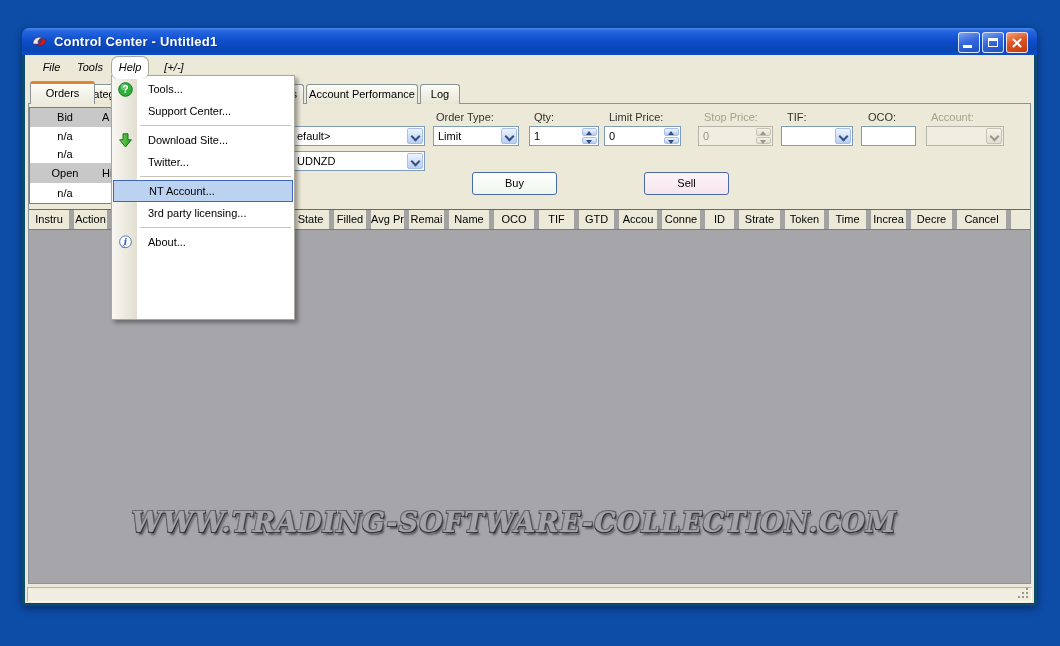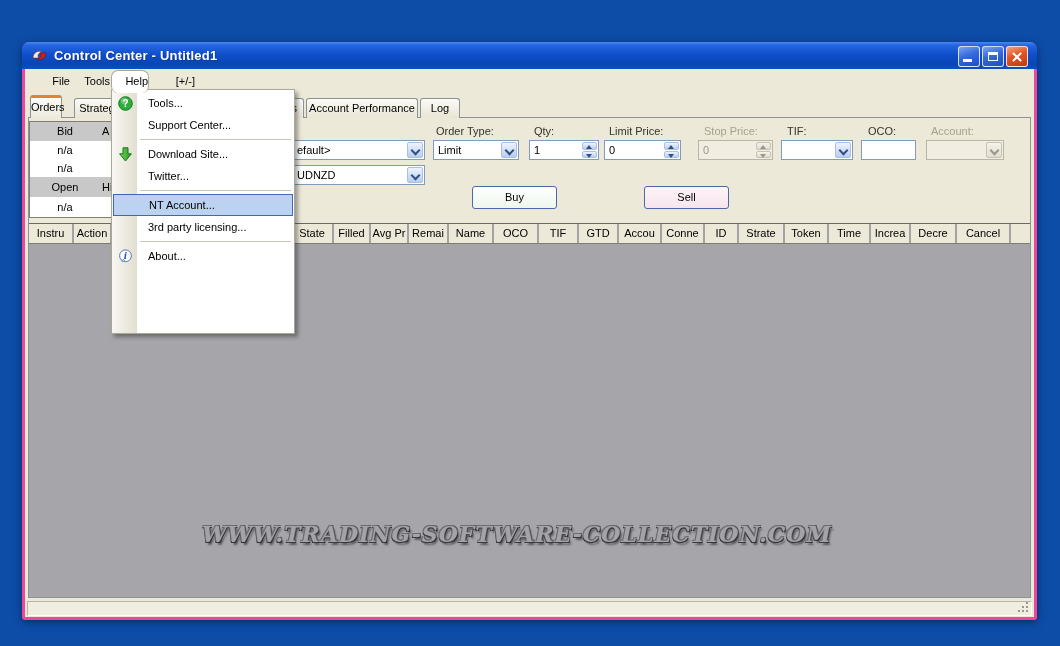--- a/index.html
+++ b/index.html
@@ -2,43 +2,43 @@
 <html><head>
 <meta charset="utf-8">
 <style>
   * { margin:0; padding:0; box-sizing:border-box; }
   html,body { width:1060px; height:646px; overflow:hidden; }
   body { font-family:"Liberation Sans", sans-serif; font-size:11px; color:#000; }
 
   .desktop { position:relative; width:1060px; height:646px; background:#0d4da8; overflow:hidden; }
 
   
-  .window { position:absolute; left:22px; top:42px; width:1015px; height:578px;
-            border-radius:8px 8px 3px 3px; background:#ec4899;
+  .window { position:absolute; left:22px; top:28px; width:1015px; height:578px;
+            border-radius:8px 8px 3px 3px; background:#0c4a6e;
             box-shadow:0 2px 8px rgba(0,0,20,.45);padding-left:36px; }
   .titlebar { position:absolute; left:0; right:0; top:0; height:27px; border-radius:7px 7px 0 0;
               background:linear-gradient(180deg,#4c86f0 0%,#2465e0 12%,#0f4ecb 48%,#0845b4 82%,#0d50c4 100%); }
   .appicon { position:absolute; left:9px; top:5px; width:17px; height:17px; }
   .title-text { position:absolute; left:32px; top:6px; font-size:13px; font-weight:bold; color:#fff;
                 text-shadow:1px 1px 1px #123a94; letter-spacing:.2px; }
   .win-btns { position:absolute; top:4px; right:9px; display:flex; gap:2px; }
   .win-btn { position:relative; width:22px; height:21px; border-radius:3px; border:1px solid rgba(255,255,255,.8);
              background:linear-gradient(160deg,#7aa4f4 0%,#3569dc 45%,#1d4fc0 100%); }
   .win-btn.close { background:linear-gradient(160deg,#f4a276 0%,#de5526 45%,#c03a10 100%); }
   .g-min { position:absolute; left:4px; bottom:4px; width:9px; height:3px; background:#fff; }
   .g-max { position:absolute; left:5px; top:5px; width:10px; height:9px; border:1px solid #fff; border-top-width:3px; }
   .g-close::before,.g-close::after { content:""; position:absolute; left:4px; top:9px; width:12px; height:2px;
              background:#fff; border-radius:1px; }
   .g-close::before { transform:rotate(45deg); } .g-close::after { transform:rotate(-45deg); }
 
   .client { position:absolute; left:3px; right:3px; top:27px; bottom:3px; background:#ece9d8; }
 
   
   .menubar { position:absolute; left:0; right:0; top:0; height:24px; }
-  .mb-item { position:absolute; top:2px; height:20px; line-height:20px; text-align:right; cursor:default; }
+  .mb-item { position:absolute; top:2px; height:20px; line-height:20px; text-align:center; cursor:default;font-style:italic; }
   .mb-item:nth-child(1) { left:8px;  width:37px; }
   .mb-item:nth-child(2) { left:45px; width:40px; }
   .mb-item:nth-child(3) { left:86px; width:38px;border-radius:7px; }
   .mb-item:nth-child(4) { left:128px;width:42px; }
   .mb-item.open { top:1px; height:23px; line-height:21px; background:#fff;
                   border:1px solid #aca899; border-bottom:none; z-index:61; }
 
   
   .tabstrip { position:absolute; left:0; right:0; top:26px; height:22px; }
   .tab { position:absolute; bottom:-1px; height:20px; line-height:18px; text-align:center;
@@ -96,26 +96,26 @@
   .f7{left:897px;top:22px;width:78px;}
 
   .pushbtn { position:absolute; top:68px; width:85px; height:23px; line-height:21px; text-align:center;
              border:1px solid #4a69a8; border-radius:3px; cursor:default; }
   .btn-buy  { left:443px; background:linear-gradient(180deg,#ffffff,#edf7ed); }
   .btn-sell { left:615px; background:linear-gradient(180deg,#fdf4f8,#f7e4ec); }
 
   
   .grid { position:absolute; left:0; top:105px; width:1001px; bottom:0; border-top:1px solid #696969; }
   .grid-head { display:flex; height:20px; background:#ece9d8; border-bottom:1px solid #7d7d75; }
-  .gh-cell { border-right:2px solid #a3a3a3; text-align:center; line-height:19px;
+  .gh-cell { border-right:5px solid #a3a3a3; text-align:center; line-height:19px;
              overflow:hidden; white-space:nowrap; flex:0 0 auto; }
   .gh-fill { flex:1 1 auto; }
   .grid-body { position:absolute; left:0; right:0; top:20px; bottom:0; background:#a6a5a9; }
   .watermark { position:absolute; left:50%; top:277px; transform:translateX(-52%);
-               font-family:"DejaVu Serif", serif; font-weight:bold; font-style:italic; font-size:22px;
+               font-family:"DejaVu Serif", serif; font-weight:bold; font-style:italic; font-size:27px;
                letter-spacing:1px; white-space:nowrap; color:#a4a4a8;
                text-shadow:-1px -1px 0 #6e6e72, 1px -1px 0 #58585c, -1px 1px 0 #3a3a3e,
                             1px 1px 0 #2e2e32, 2px 3px 2px rgba(25,25,25,.55); }
 
   
   .statusbar { position:absolute; left:2px; right:2px; top:532px; height:15px;
                background:#f0eee1; border:1px solid #b8b5a6; border-bottom-color:#fff; border-right-color:#fff; }
   .grip { position:absolute; right:1px; bottom:1px; width:13px; height:13px; }
   .grip::after { content:""; position:absolute; right:2px; bottom:2px; width:2px; height:2px; background:#9a9786;
                box-shadow:-4px 0 0 #9a9786, -8px 0 0 #9a9786, 0 -4px 0 #9a9786, 0 -8px 0 #9a9786, -4px -4px 0 #9a9786; }
@@ -159,21 +159,21 @@
     <div class="client">
 
       <div class="menubar">
           <div class="mb-item">File</div>
           <div class="mb-item">Tools</div>
           <div class="mb-item open">Help</div>
           <div class="mb-item">[+/-]</div>
         </div>
 
       <div class="tabstrip">
-          <div class="tab active" style="left: 5px; width: 32px;">Orders</div>
+          <div class="tab active" style="left: 5px; width: 65px;">Orders</div>
           <div class="tab" style="left: 49px; width: 46px;">Strateg</div>
           <div class="tab partial-right" style="left: 219px; width: 60px;">s</div>
           <div class="tab" style="left: 281px; width: 112px; margin-top: 40px;">Account Performance</div>
           <div class="tab" style="left: 395px; width: 40px;">Log</div>
         </div>
 
       <div class="tabpage">
 
         <div class="market-panel">
           <div class="mp-row mp-head r19">

